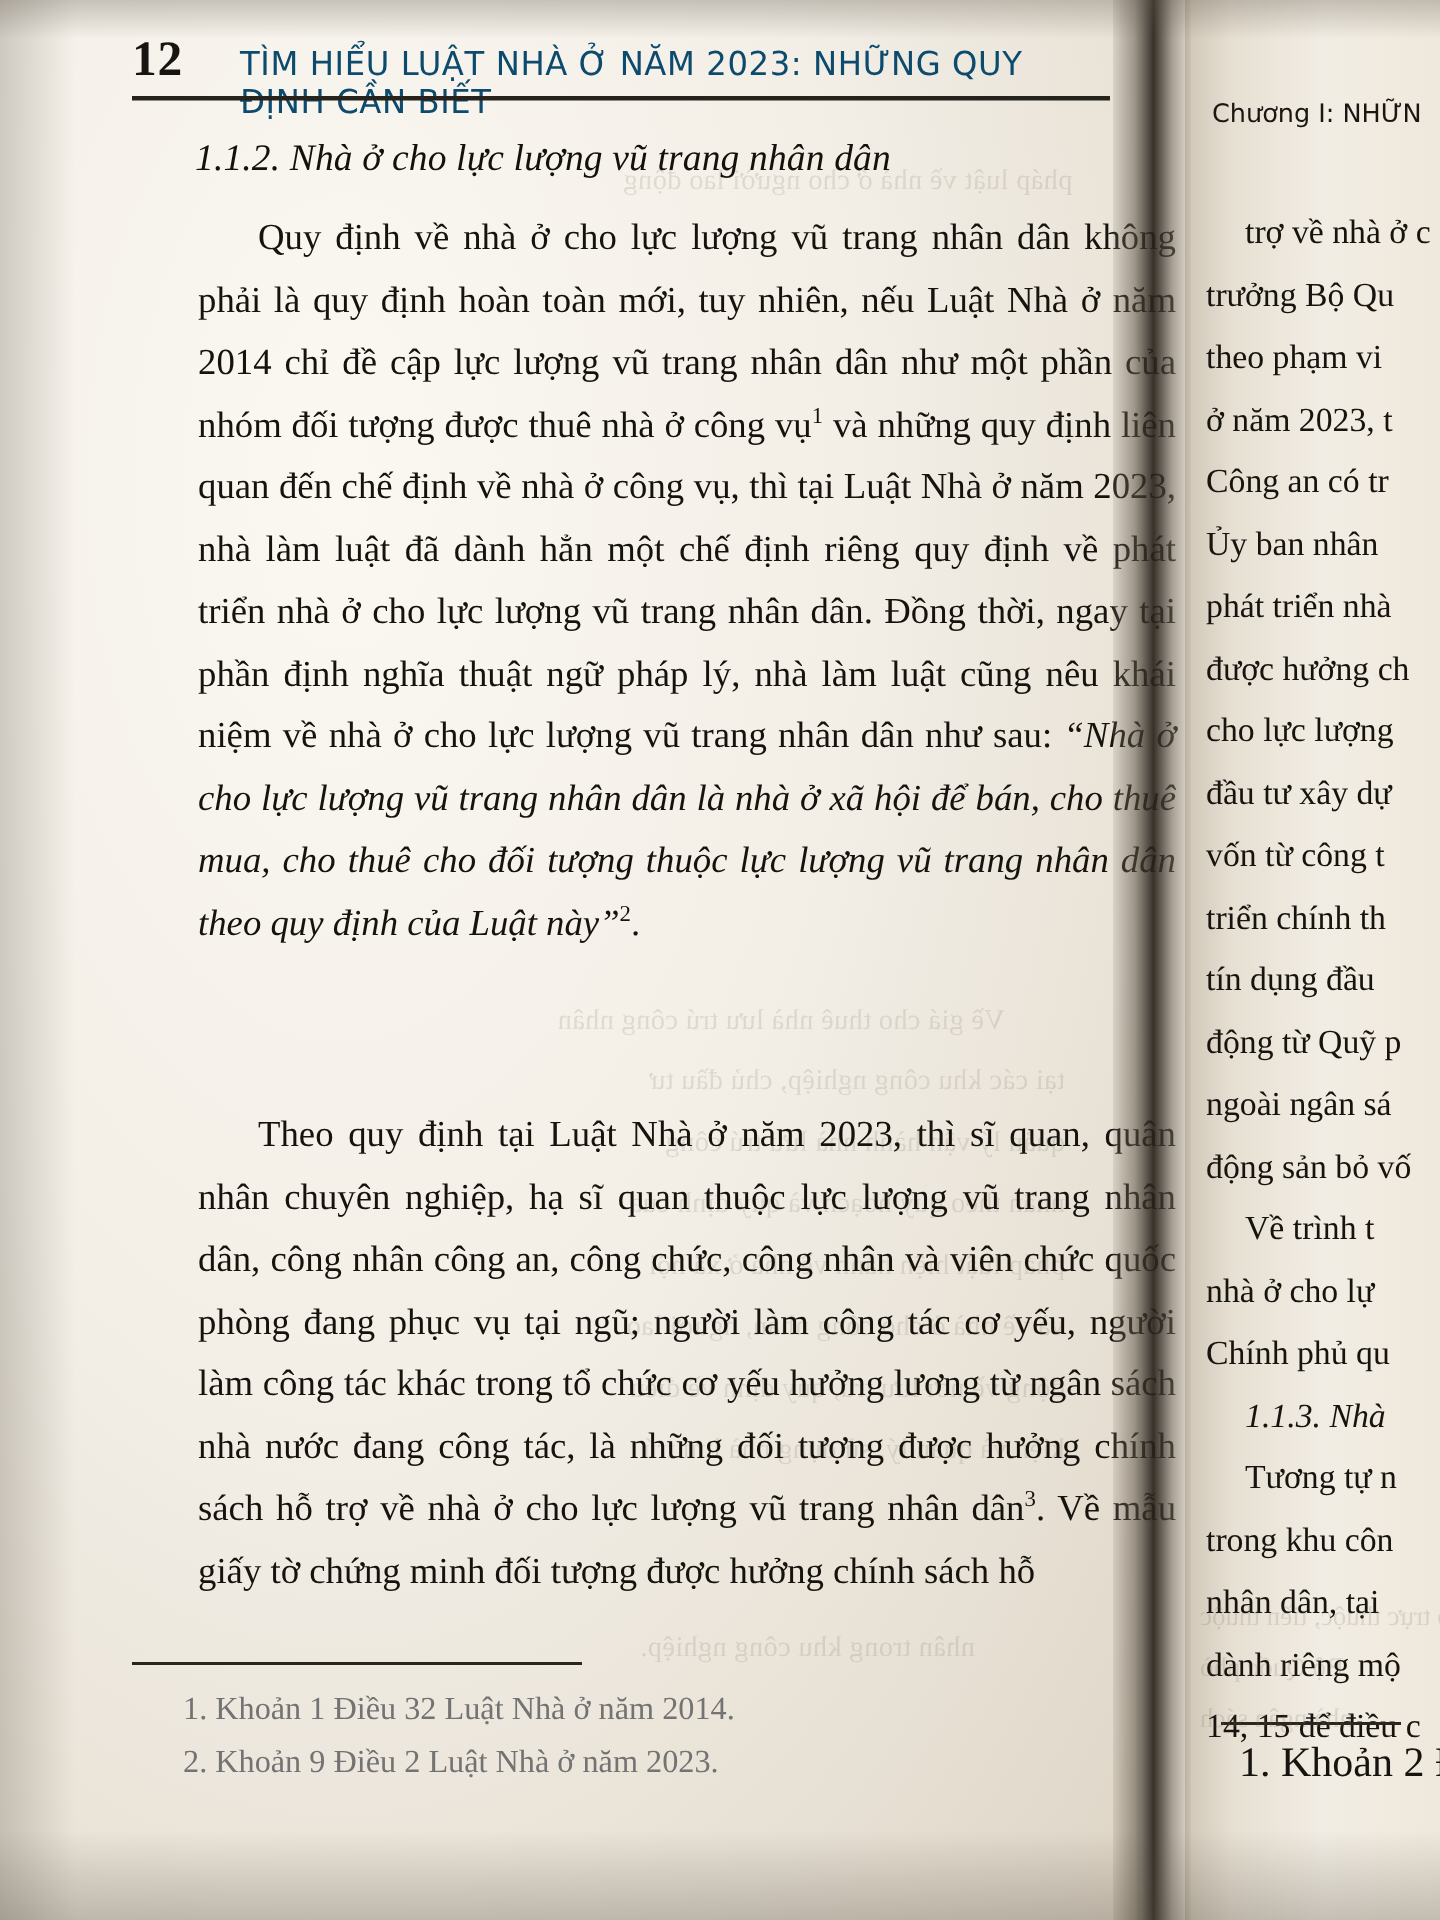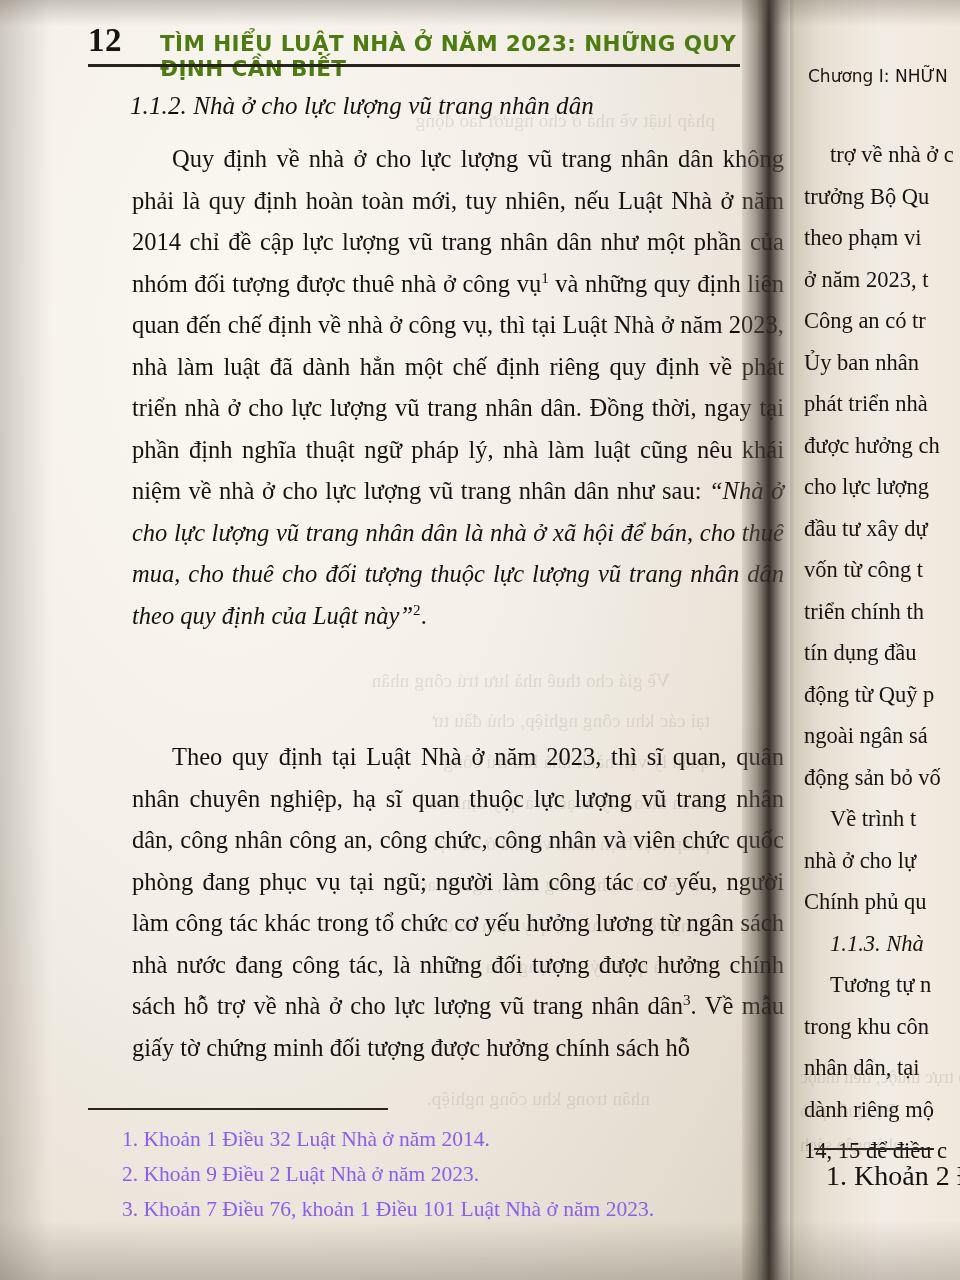--- a/index.html
+++ b/index.html
@@ -90,24 +90,24 @@
     font-size: 25px;
     color: #171411;
   }
   .folio {
     font-weight: 700;
     font-size: 33px;
     letter-spacing: 0.5px;
   }
   .running-head {
     font-family: "DejaVu Sans", sans-serif;
-    font-weight: 700;
+    font-weight: 400;
     font-size: 21.5px;
     letter-spacing: 0.4px;
-    color: #4d7c0f;
+    color: #0c4a6e;
     transform: scaleY(1.02);
   }
   .header-rule {
     position: absolute;
     left: 0; top: 64px;
     width: 652px; height: 3px;
     background: #26221c;
   }
 
   .subheading {
@@ -147,21 +147,21 @@
     left: 0; top: 1108px;
     width: 300px; height: 2px;
     background: #2a251e;
   }
   .footnotes {
     position: absolute;
     left: 0; top: 1122px;
     width: 660px;
     font-size: 21.5px;
     line-height: 35px;
-    color: #8b5cf6;
+    color: #737373;
   }
   .footnotes div { text-indent: 34px; }
 
   
   .right-col {
     position: absolute;
     left: 800px;
     top: 0;
     width: 170px;
     height: 1280px;
@@ -251,21 +251,20 @@
     <div class="body-block" id="para2">
       <p>
         <span>Theo quy định tại Luật Nhà ở năm 2023, thì sĩ quan, quân nhân chuyên nghiệp, hạ sĩ quan thuộc lực lượng vũ trang nhân dân, công nhân công an, công chức, công nhân và viên chức quốc phòng đang phục vụ tại ngũ; người làm công tác cơ yếu, người làm công tác khác trong tổ chức cơ yếu hưởng lương từ ngân sách nhà nước đang công tác, là những đối tượng được hưởng chính sách hỗ trợ về nhà ở cho lực lượng vũ trang nhân dân</span><sup>3</sup><span>. Về mẫu giấy tờ chứng minh đối tượng được hưởng chính sách hỗ</span>
       </p>
     </div>
 
     <div class="foot-rule"></div>
     <div class="footnotes">
       <div>1. Khoản 1 Điều 32 Luật Nhà ở năm 2014.</div>
       <div>2. Khoản 9 Điều 2 Luật Nhà ở năm 2023.</div>
-      <div>3. Khoản 7 Điều 76, khoản 1 Điều 101 Luật Nhà ở năm 2023.</div>
     </div>
   </div>
 
   <div class="gutter"></div>
 
   <div class="right-col">
     <div class="r-head">Chương I: NHỮN</div>
 
     <div class="r-lines">
       <div class="ind">trợ về nhà ở c</div>

